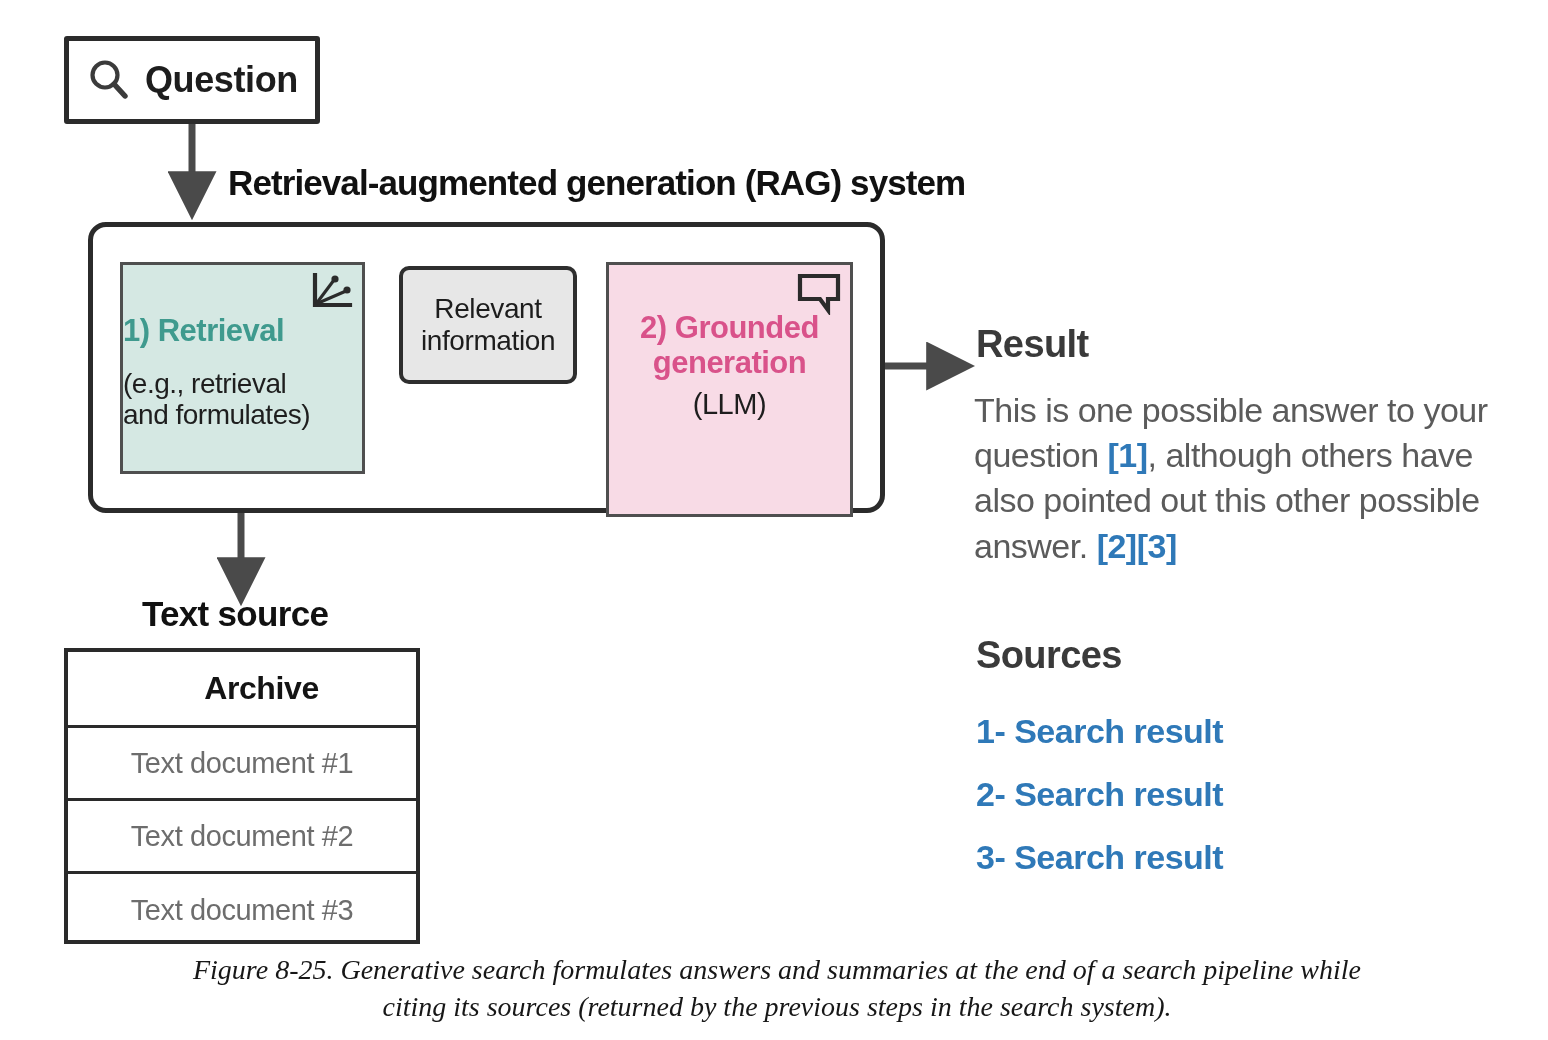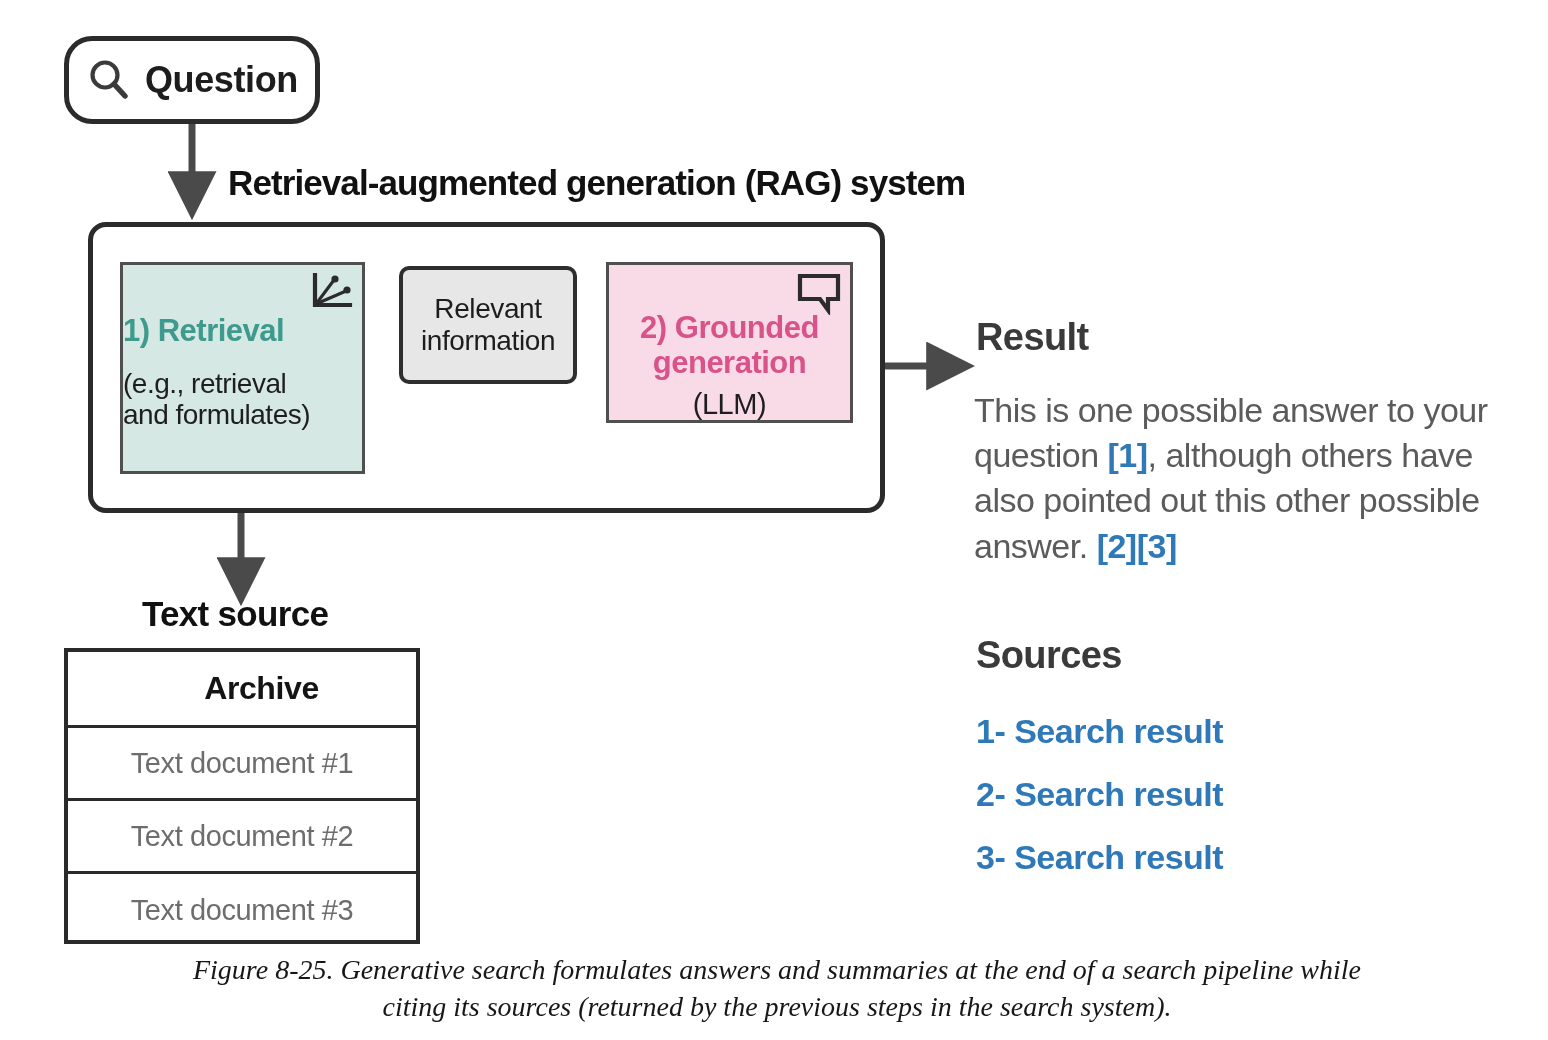--- a/index.html
+++ b/index.html
@@ -21,21 +21,21 @@
     width: 1548px;
     height: 1040px;
   }
   .abs { position: absolute; }
 
   
   #question-box {
     left: 64px; top: 36px;
     width: 256px; height: 88px;
     border: 5px solid #2b2b2b;
-    border-radius: 28px;
+    border-radius: 3px;
     background: #ffffff;
     box-sizing: border-box;
     display: flex;
     align-items: center;
     padding-left: 18px;
   }
   #question-label {
     font-size: 36px;
     font-weight: 600;
     color: #1d1d1d;
@@ -120,21 +120,21 @@
   #relevant-info-label {
     font-size: 28px;
     color: #1d1d1d;
     line-height: 1.13;
     letter-spacing: -0.4px;
   }
 
   
   #generation-box {
     left: 606px; top: 262px;
-    width: 247px; height: 161px;
+    width: 247px; height: 255px;
     background: #f8dbe6;
     border: 3px solid #4f4f4f;
     box-sizing: border-box;
     text-align: center;
   }
   #generation-title {
     margin-top: 46px;
     font-size: 31px;
     font-weight: 600;
     color: #d9528a;
@@ -186,21 +186,21 @@
     padding-left: 39px;
   }
   .archive-doc {
     font-size: 29px;
     color: #6d6d6d;
     letter-spacing: -0.4px;
   }
 
   
   #result-heading {
-    left: 976px; top: 316px;
+    left: 976px; top: 323px;
     font-size: 38px;
     font-weight: 700;
     color: #3a3a3a;
     letter-spacing: -0.6px;
   }
   #result-body {
     left: 974px; top: 388px;
     width: 548px;
     font-size: 34px;
     color: #5b5b5b;

